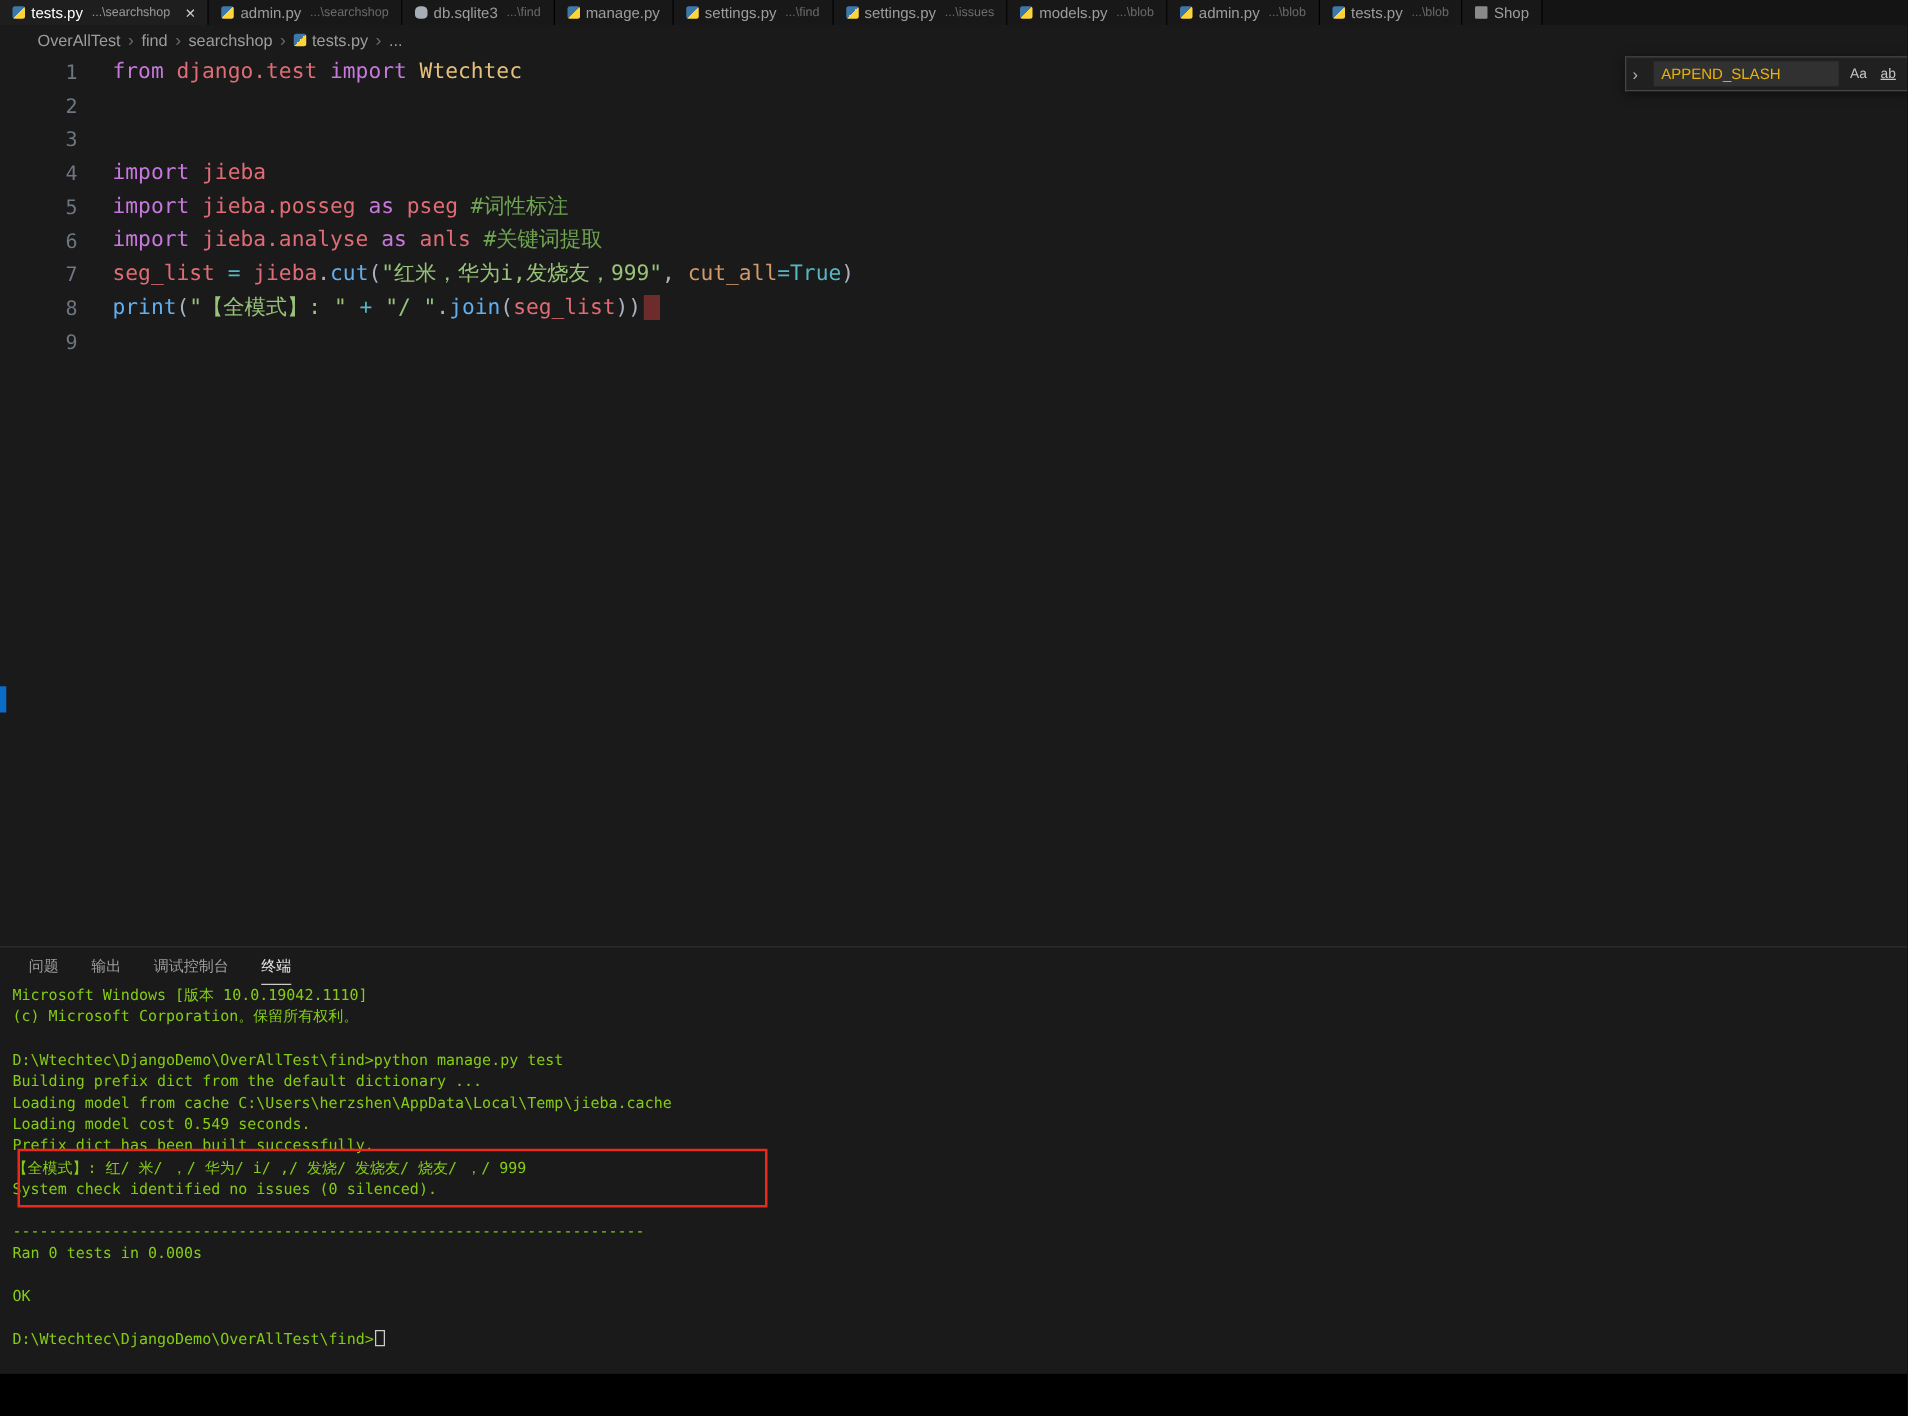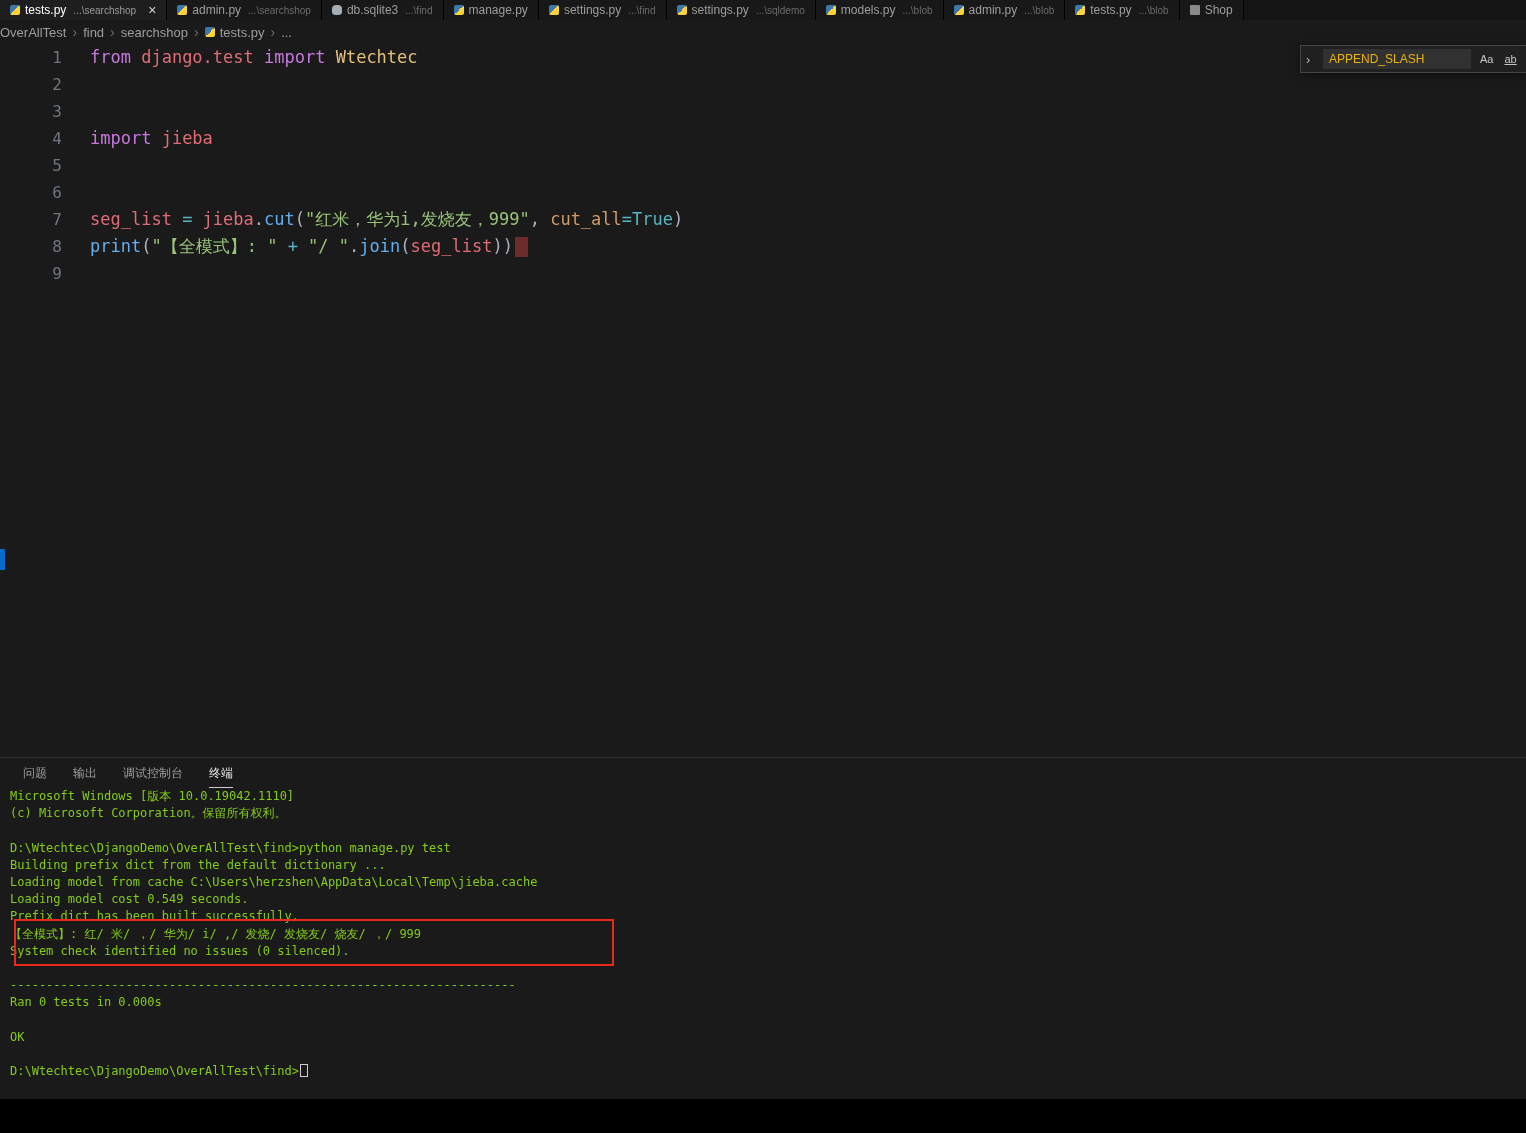--- a/index.html
+++ b/index.html
@@ -15,22 +15,22 @@
   .tlabel { font-size:12px; }
   .tdesc { font-size:10px; color:#6b6b6b; margin-left:2px; }
   .tab.active .tdesc { color:#9a9a9a; }
   .tclose { margin-left:7px; color:#d0d0d0; font-size:14px; line-height:12px; }
   .fic { width:10px; height:10px; display:inline-block; flex:none; }
   .ic-python { background:linear-gradient(135deg,#3c78aa 50%,#ffd43b 50%); border-radius:2px; }
   .ic-db { background:#a8aeb6; border-radius:45% 45% 40% 40% / 35% 35% 30% 30%; }
   .ic-file { background:#8a8a8a; border-radius:1px; }
 
   
-  .breadcrumb { position:absolute; top:20px; left:0; right:0; height:24px; background:#1a1a1a;
-                display:flex; align-items:center; color:#9d9d9d; font-size:13px; }
+  .breadcrumb { position:absolute; top:20px; left:12px; right:0; height:24px; background:#1a1a1a;
+                display:flex; align-items:center; padding-left:18px; color:#9d9d9d; font-size:13px; }
   .bitem { display:flex; align-items:center; gap:5px; }
   .bsep { color:#6e6e6e; margin:0 6px; font-size:14px; }
 
   
   .editor { position:absolute; top:44px; left:0; right:0; height:713px; overflow:hidden; background:#1a1a1a; }
   .cline { display:flex; height:27px; line-height:27px;
            font-family:"DejaVu Sans Mono","Liberation Mono",monospace; font-size:17px; }
   .lnum { width:62px; flex:none; text-align:right; color:#6e7681; font-size:16px; }
   .lcode { padding-left:28px; white-space:pre; color:#abb2bf; }
   .c-kw { color:#c678dd; }
@@ -101,21 +101,21 @@
         <span class="tlabel">manage.py</span>
       </div>
       <div class="tab">
         <span class="fic ic-python"></span>
         <span class="tlabel">settings.py</span>
         <span class="tdesc">...\find</span>
       </div>
       <div class="tab">
         <span class="fic ic-python"></span>
         <span class="tlabel">settings.py</span>
-        <span class="tdesc">...\sqldemo</span>
+        <span class="tdesc">...\issues</span>
       </div>
       <div class="tab">
         <span class="fic ic-python"></span>
         <span class="tlabel">models.py</span>
         <span class="tdesc">...\blob</span>
       </div>
       <div class="tab">
         <span class="fic ic-python"></span>
         <span class="tlabel">admin.py</span>
         <span class="tdesc">...\blob</span>
@@ -165,23 +165,25 @@
         </div>
         <div class="cline">
           <span class="lnum">3</span>
         </div>
         <div class="cline">
           <span class="lnum">4</span>
           <span class="lcode"><span class="c-kw">import </span><span class="c-red">jieba</span></span>
         </div>
         <div class="cline">
           <span class="lnum">5</span>
+          <span class="lcode"><span class="c-kw">import </span><span class="c-red">jieba.posseg </span><span class="c-kw">as </span><span class="c-red">pseg </span><span class="c-comment">#词性标注</span></span>
         </div>
         <div class="cline">
           <span class="lnum">6</span>
+          <span class="lcode"><span class="c-kw">import </span><span class="c-red">jieba.analyse </span><span class="c-kw">as </span><span class="c-red">anls </span><span class="c-comment">#关键词提取</span></span>
         </div>
         <div class="cline">
           <span class="lnum">7</span>
           <span class="lcode"><span class="c-red">seg_list</span><span class="c-op"> = </span><span class="c-red">jieba</span><span class="c-fg">.</span><span class="c-fn">cut</span><span class="c-fg">(</span><span class="c-str">"红米，华为i,发烧友，999"</span><span class="c-fg">, </span><span class="c-orange">cut_all</span><span class="c-op">=</span><span class="c-teal">True</span><span class="c-fg">)</span></span>
         </div>
         <div class="cline">
           <span class="lnum">8</span>
           <span class="lcode"><span class="c-fn">print</span><span class="c-fg">(</span><span class="c-str">"【全模式】: "</span><span class="c-op"> + </span><span class="c-str">"/ "</span><span class="c-fg">.</span><span class="c-fn">join</span><span class="c-fg">(</span><span class="c-red">seg_list</span><span class="c-fg">))</span><span class="blockcursor"></span></span>
         </div>
         <div class="cline">

